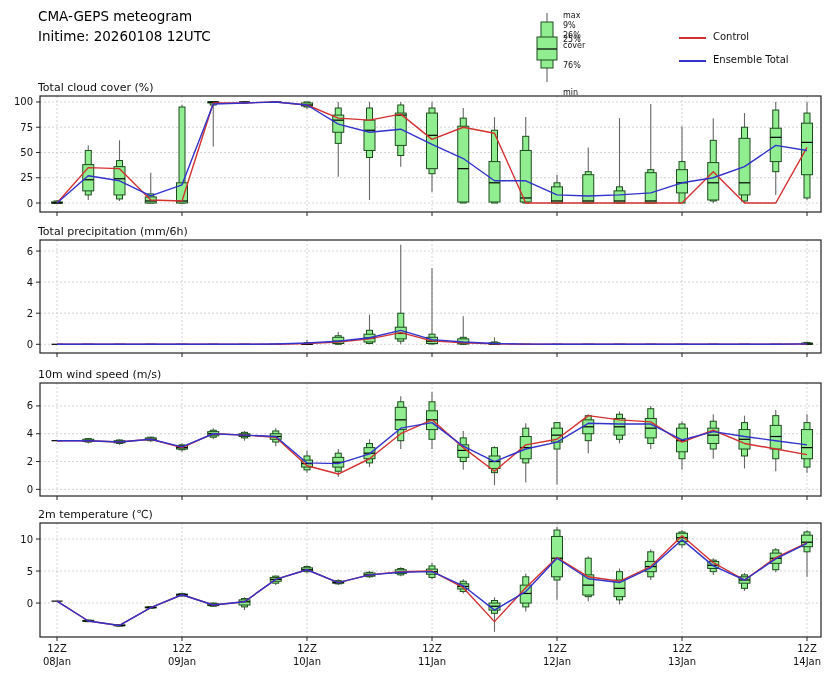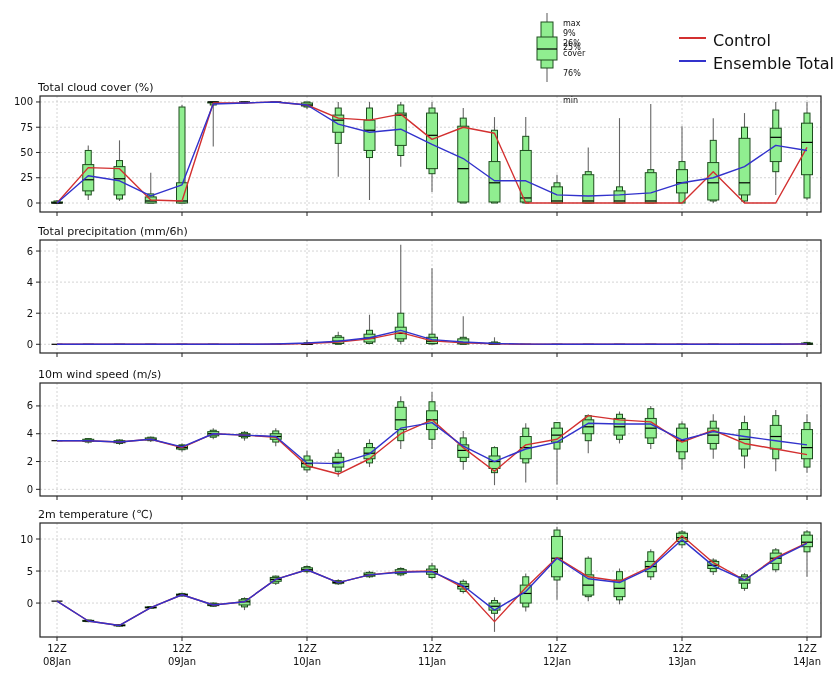--- a/index.html
+++ b/index.html
@@ -1,22 +1,22 @@
 <!DOCTYPE html>
 <html style="--ctl: #d33030; --ens: #3232cc;"><head>
 <meta charset="utf-8">
 <style>
   html,body{margin:0;padding:0;background:#fff;}
   .canvas{position:relative;width:834px;height:680px;background:#fff;overflow:hidden;
           font-family:"DejaVu Sans",sans-serif;color:#111;}
   .canvas svg{position:absolute;left:0;top:0;}
   .header{position:absolute;left:38px;top:7px;font-size:13.5px;line-height:19.5px;color:#000;}
-  .lg-lab{position:absolute;left:563px;font-size:8px;line-height:10px;color:#111;margin-top:8px;}
+  .lg-lab{position:absolute;left:563px;font-size:8px;line-height:10px;color:#111;}
   .lg-line{position:absolute;width:27px;height:2px;}
-  .lg-text{position:absolute;left:713px;font-size:16px;color:#111;}
+  .lg-text{position:absolute;left:713px;font-size:10px;color:#111;}
   .grid{stroke:#c9c9c9;stroke-width:0.8;stroke-dasharray:2 2;fill:none;}
   .whisker{stroke:#666;stroke-width:1.1;}
   .box{fill:#90ee90;stroke:#1e4d1e;stroke-width:1;}
   .median{stroke:#000;stroke-width:1.2;}
   .ctl{fill:none;stroke:var(--ctl);stroke-width:1.4;stroke-linejoin:round;}
   .ens{fill:none;stroke:var(--ens);stroke-width:1.4;stroke-linejoin:round;}
   .frame{fill:none;stroke:#222;stroke-width:1.2;}
   .tick{stroke:#222;stroke-width:1;}
   .ylab{font-size:10px;text-anchor:end;fill:#111;}
   .xlab{font-size:10px;text-anchor:middle;fill:#111;}
@@ -511,20 +511,22 @@
       <text x="807" y="665" class="xlab">14Jan</text>
       <g>
         <line x1="547" x2="547" y1="13" y2="82" class="whisker"></line>
         <rect x="541" y="22" width="12" height="46" class="box"></rect>
         <rect x="537" y="37" width="20" height="23" class="box"></rect>
         <line x1="537" x2="557" y1="49" y2="49" class="median"></line>
       </g>
     </svg>
 
   <div class="header">
+    <div>CMA-GEPS meteogram</div>
+    <div>Initime: 20260108 12UTC</div>
   </div>
 
   <div class="lg-lab" style="top:11px">max</div>
   <div class="lg-lab" style="top:21px">9%</div>
   <div class="lg-lab" style="top:31px">26%</div>
   <div class="lg-lab" style="top:41px">cover</div>
   <div class="lg-lab" style="top:35px">25%</div>
   <div class="lg-lab" style="top:61px">76%</div>
   <div class="lg-lab" style="top:88px">min</div>
 

